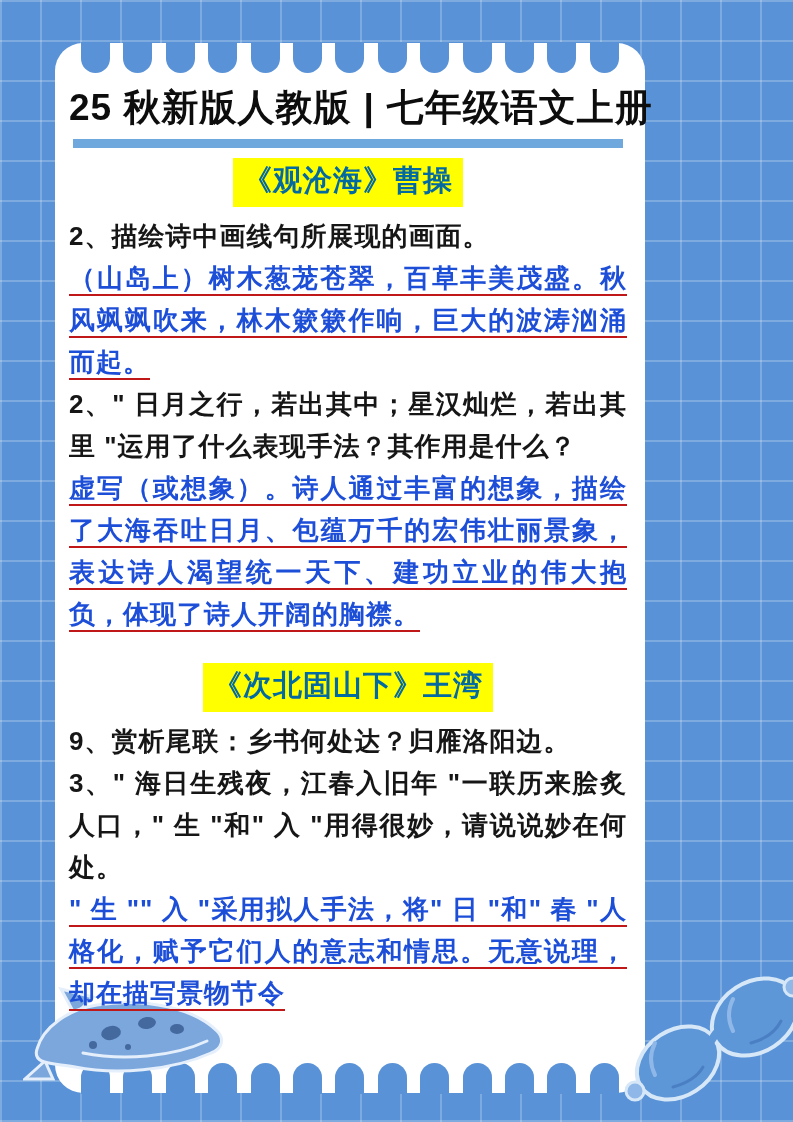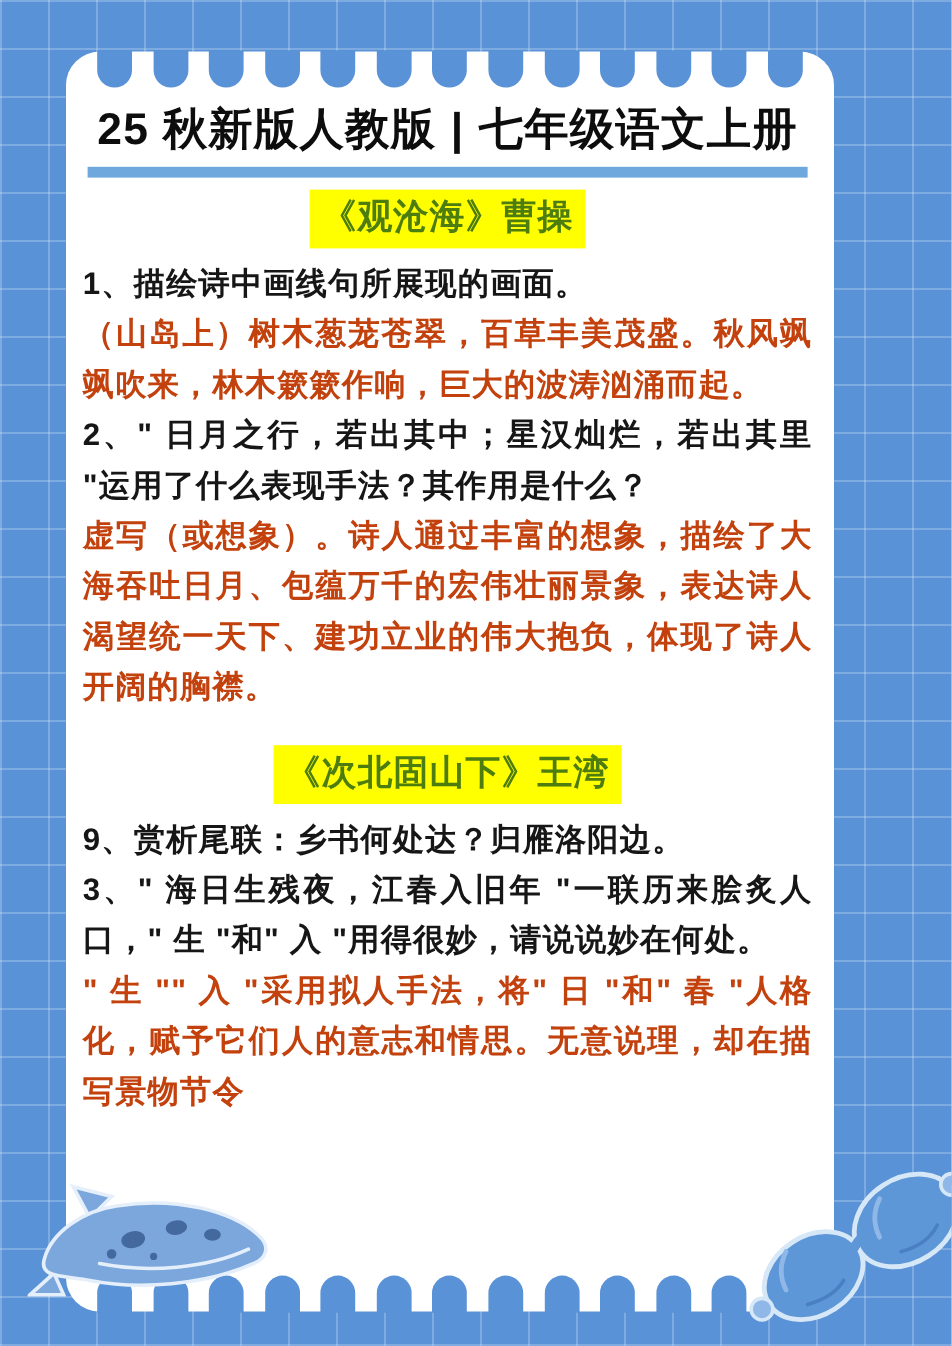--- a/index.html
+++ b/index.html
@@ -6,47 +6,48 @@
   body{
     width:793px;height:1122px;position:relative;overflow:hidden;
     background-color:#5992d6;
     background-image:
       linear-gradient(rgba(255,255,255,.22) 2px, transparent 2px),
       linear-gradient(90deg, rgba(255,255,255,.22) 2px, transparent 2px);
     background-size:40px 40px;
     font-family:"Liberation Sans","DejaVu Sans",sans-serif;
   }
   .paper{
-    position:absolute;left:55px;top:43px;width:640px;height:1050px;
+    position:absolute;left:55px;top:43px;width:590px;height:1050px;
     background:#ffffff;border-radius:28px;
   }
   .teeth{position:absolute;left:26px;right:26px;height:31px;display:flex;justify-content:space-between;}
   .teeth.top{top:-1px;}
   .teeth.bottom{bottom:-1px;align-items:flex-end;}
   .tooth{width:29px;height:31px;background:#5992d6;}
   .teeth.top .tooth{border-radius:0 0 15px 15px;}
   .teeth.bottom .tooth{border-radius:15px 15px 0 0;}
   .deco{position:absolute;z-index:1;}
   .content{position:relative;z-index:2;padding:40px 18px 0 14px;}
   h1.title{margin:0 0 6px;text-align:center;font-size:37px;color:#0d0d0d;letter-spacing:1px;white-space:nowrap;}
   h1.title .light{font-weight:600;}
   h1.title .heavy{font-weight:900;}
   h1.title .sep{font-weight:700;margin:0 12px;}
   h2.subtitle{margin:0 0 10px;text-align:center;font-size:43px;font-weight:900;color:#4e96d9;letter-spacing:1px;white-space:nowrap;}
   .divider{height:9px;background:#6fa8dc;margin:0 4px 10px;}
   .heading-row{text-align:center;margin:6px 0 8px;}
   .heading-row .hl{
-    display:inline-block;background:#ffff00;color:#4d7c0f;
+    display:inline-block;background:#ffff00;color:#0369a1;
     font-weight:900;font-size:29px;padding:3px 10px 6px;letter-spacing:1px;
   }
   .heading-row.second{margin-top:28px;}
   p.q, p.a{margin:0;font-size:26px;line-height:42px;text-align:justify;letter-spacing:1px;}
   p.q{color:#161616;font-weight:600;}
   p.a{
-    color:#c2410c;font-weight:700;
+    color:#1d4ed8;font-weight:700;
+    text-decoration:underline;
     text-decoration-color:#c01818;
     text-decoration-thickness:2px;
     text-underline-offset:7px;
   }
 </style>
 </head>
 <body>
 
 <div class="paper">
 
@@ -96,21 +97,21 @@
       <span class="light">25 秋新版</span><span class="heavy">人教版</span><span class="sep">|</span><span class="heavy">七年级语文上册</span>
     </h1>
 
 
     <div class="divider"></div>
 
     <div class="section">
       <div class="heading-row">
         <span class="hl">《观沧海》曹操</span>
       </div>
-      <p class="q">1、描绘诗中画线句所展现的画面。</p>
+      <p class="q">2、描绘诗中画线句所展现的画面。</p>
       <p class="a">（山岛上）树木葱茏苍翠，百草丰美茂盛。秋风飒飒吹来，林木簌簌作响，巨大的波涛汹涌而起。</p>
       <p class="q">2、" 日月之行，若出其中；星汉灿烂，若出其里 "运用了什么表现手法？其作用是什么？</p>
       <p class="a">虚写（或想象）。诗人通过丰富的想象，描绘了大海吞吐日月、包蕴万千的宏伟壮丽景象，表达诗人渴望统一天下、建功立业的伟大抱负，体现了诗人开阔的胸襟。</p>
     </div>
 
     <div class="section">
       <div class="heading-row second">
         <span class="hl">《次北固山下》王湾</span>
       </div>
       <p class="q">9、赏析尾联：乡书何处达？归雁洛阳边。</p>

